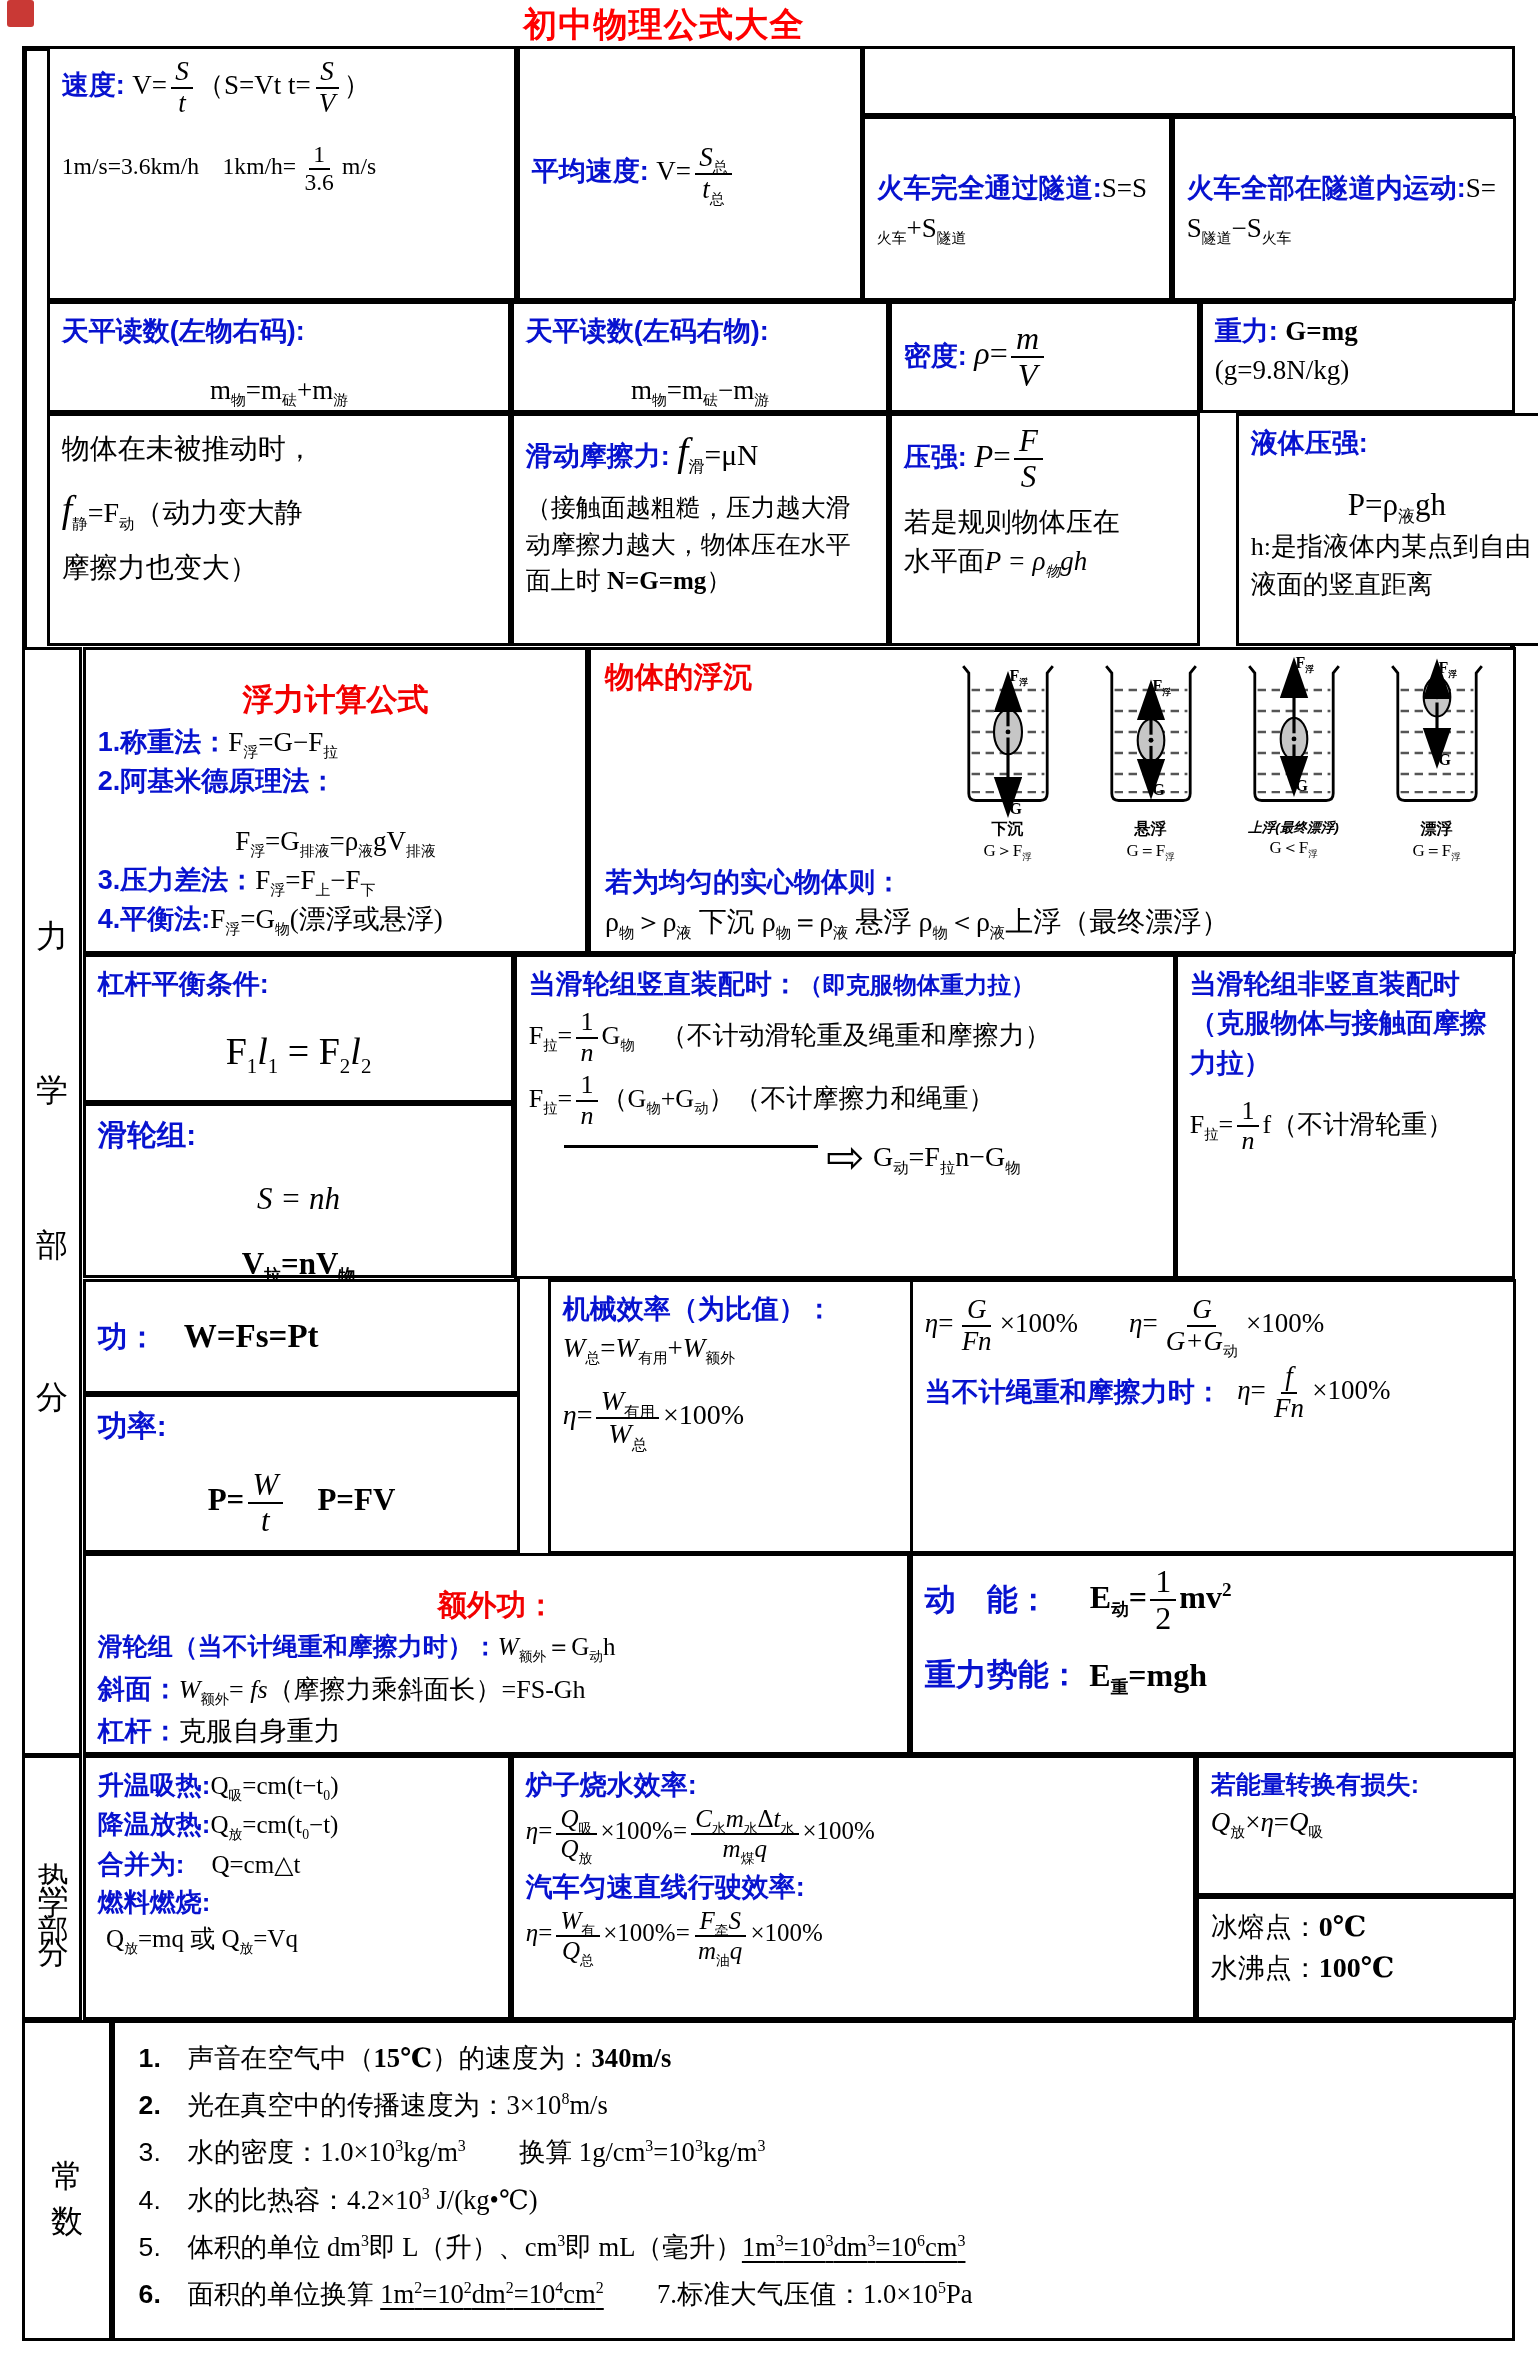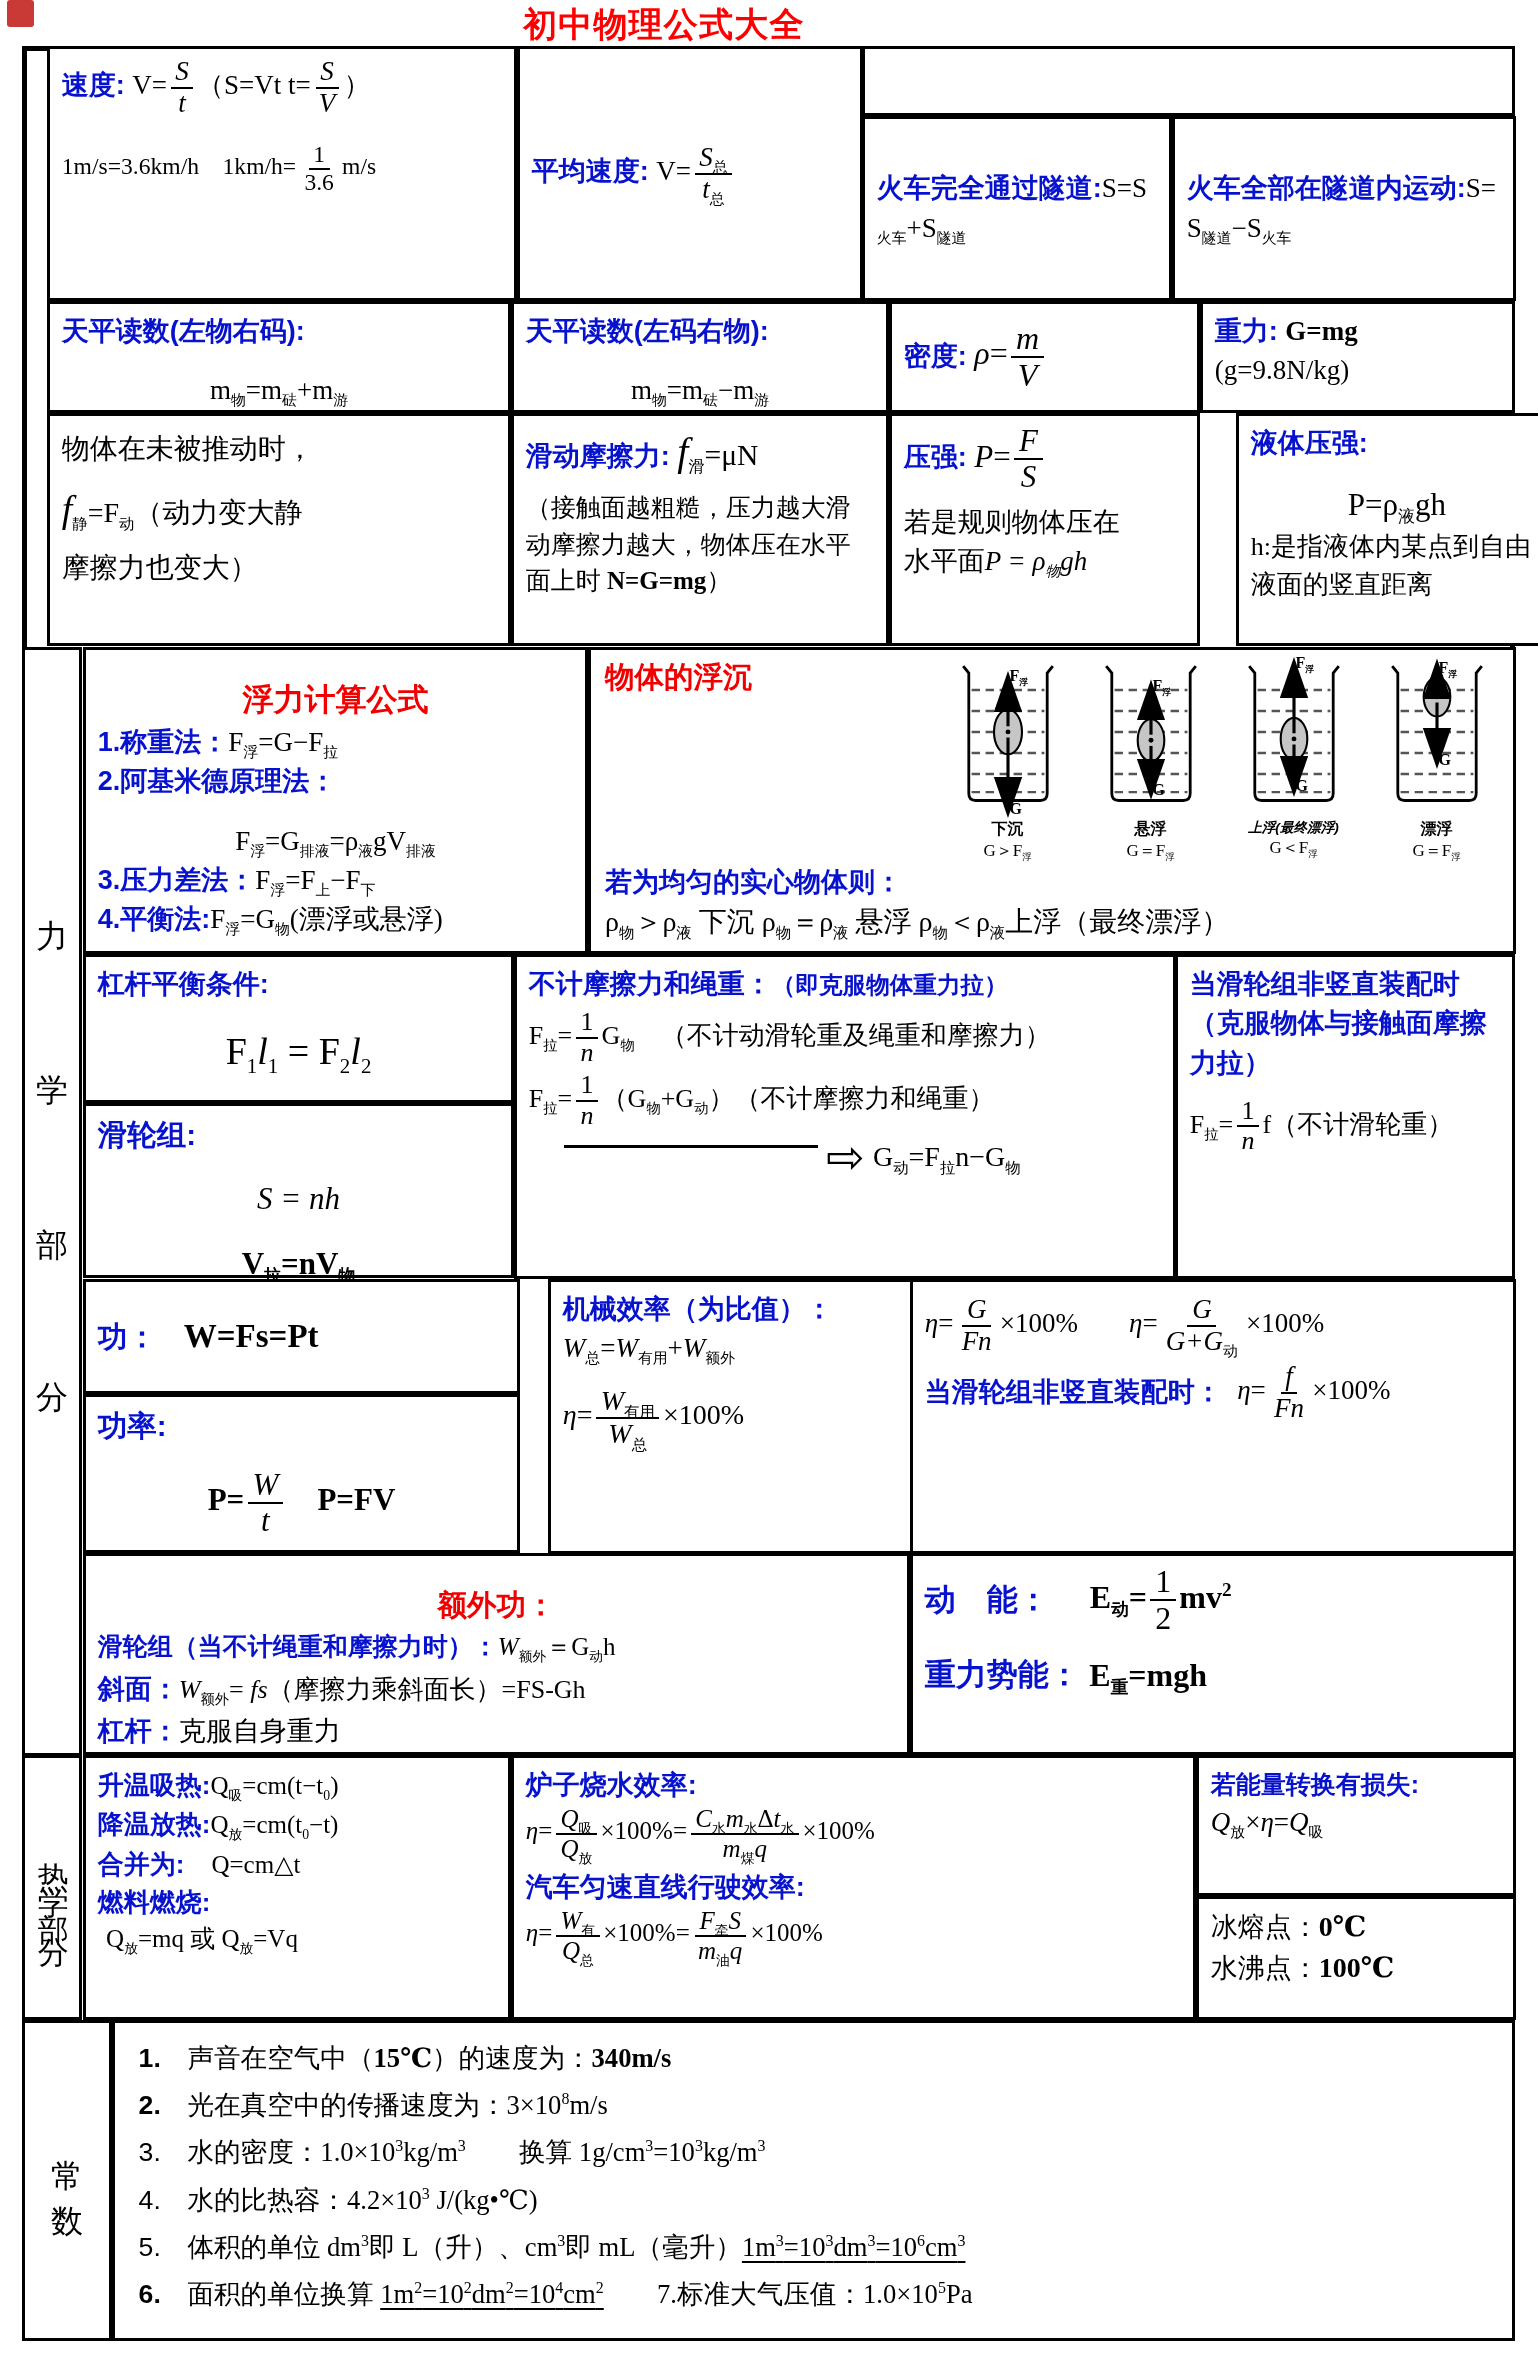--- a/index.html
+++ b/index.html
@@ -203,21 +203,21 @@
   <div class="cell" style="left:83px;top:954px;width:431px;height:149px;">
     <div class="lbl">杠杆平衡条件:</div>
     <div class="f ctr bigformula">F<sub>1</sub><i>l</i><sub>1</sub> = F<sub>2</sub><i>l</i><sub>2</sub></div>
   </div>
   <div class="cell" style="left:83px;top:1103px;width:431px;height:175px;">
     <div class="lbl" style="font-size:29.5px;">滑轮组:</div>
     <div class="f ctr" style="font-size:31px;"><i>S = nh</i></div>
     <div class="f ctr" style="font-size:31px;"><b>V<sub>拉</sub>=nV<sub>物</sub></b></div>
   </div>
   <div class="cell" style="left:514px;top:954px;width:662px;height:325px;">
-    <div><span class="lbl">不计摩擦力和绳重：</span><span class="lbl" style="font-size:23.6px;">（即克服物体重力拉）</span></div>
+    <div><span class="lbl">当滑轮组竖直装配时：</span><span class="lbl" style="font-size:23.6px;">（即克服物体重力拉）</span></div>
     <div class="f" style="margin-top:3.5px;font-size:26px;">F<sub>拉</sub>=<span class="frac">
           <span class="fn">1</span>
           <span class="fd"><i>n</i></span>
         </span>G<sub>物</sub>　（不计动滑轮重及绳重和摩擦力）</div>
     <div class="f" style="margin-top:4px;font-size:26px;">F<sub>拉</sub>=<span class="frac">
           <span class="fn">1</span>
           <span class="fd"><i>n</i></span>
         </span>（G<sub>物</sub>+G<sub>动</sub>）（不计摩擦力和绳重）</div>
     <div style="display:flex;align-items:center;margin-top:3.5px;margin-left:35px;">
       <div style="width:254px;border-top:3px solid #000;height:21px;"></div>
@@ -256,21 +256,21 @@
       <span class="f" style="font-size:27px;"><i>η</i>=<span class="frac">
             <span class="fn"><i>G</i></span>
             <span class="fd"><i>Fn</i></span>
           </span>×100%</span>
       <span class="f" style="font-size:27px;"><i>η</i>=<span class="frac">
             <span class="fn"><i>G</i></span>
             <span class="fd"><i>G+G</i><sub>动</sub></span>
           </span>×100%</span>
     </div>
     <div style="display:flex;align-items:center;gap:15.4px;margin-top:5.9px;">
-      <span class="lbl">当滑轮组非竖直装配时：</span>
+      <span class="lbl">当不计绳重和摩擦力时：</span>
       <span class="f" style="font-size:27px;"><i>η</i>=<span class="frac">
             <span class="fn"><i>f</i></span>
             <span class="fd"><i>Fn</i></span>
           </span>×100%</span>
     </div>
   </div>
 
   <div class="cell" style="left:83px;top:1553px;width:827px;height:202px;">
     <div class="red ctr" style="font-size:29.5px;">额外功：</div>
     <div><span class="lbl" style="font-size:25px;">滑轮组（当不计绳重和摩擦力时）：</span><span class="f" style="font-size:25px;"><i>W</i><sub>额外</sub>＝G<sub>动</sub>h</span></div>

